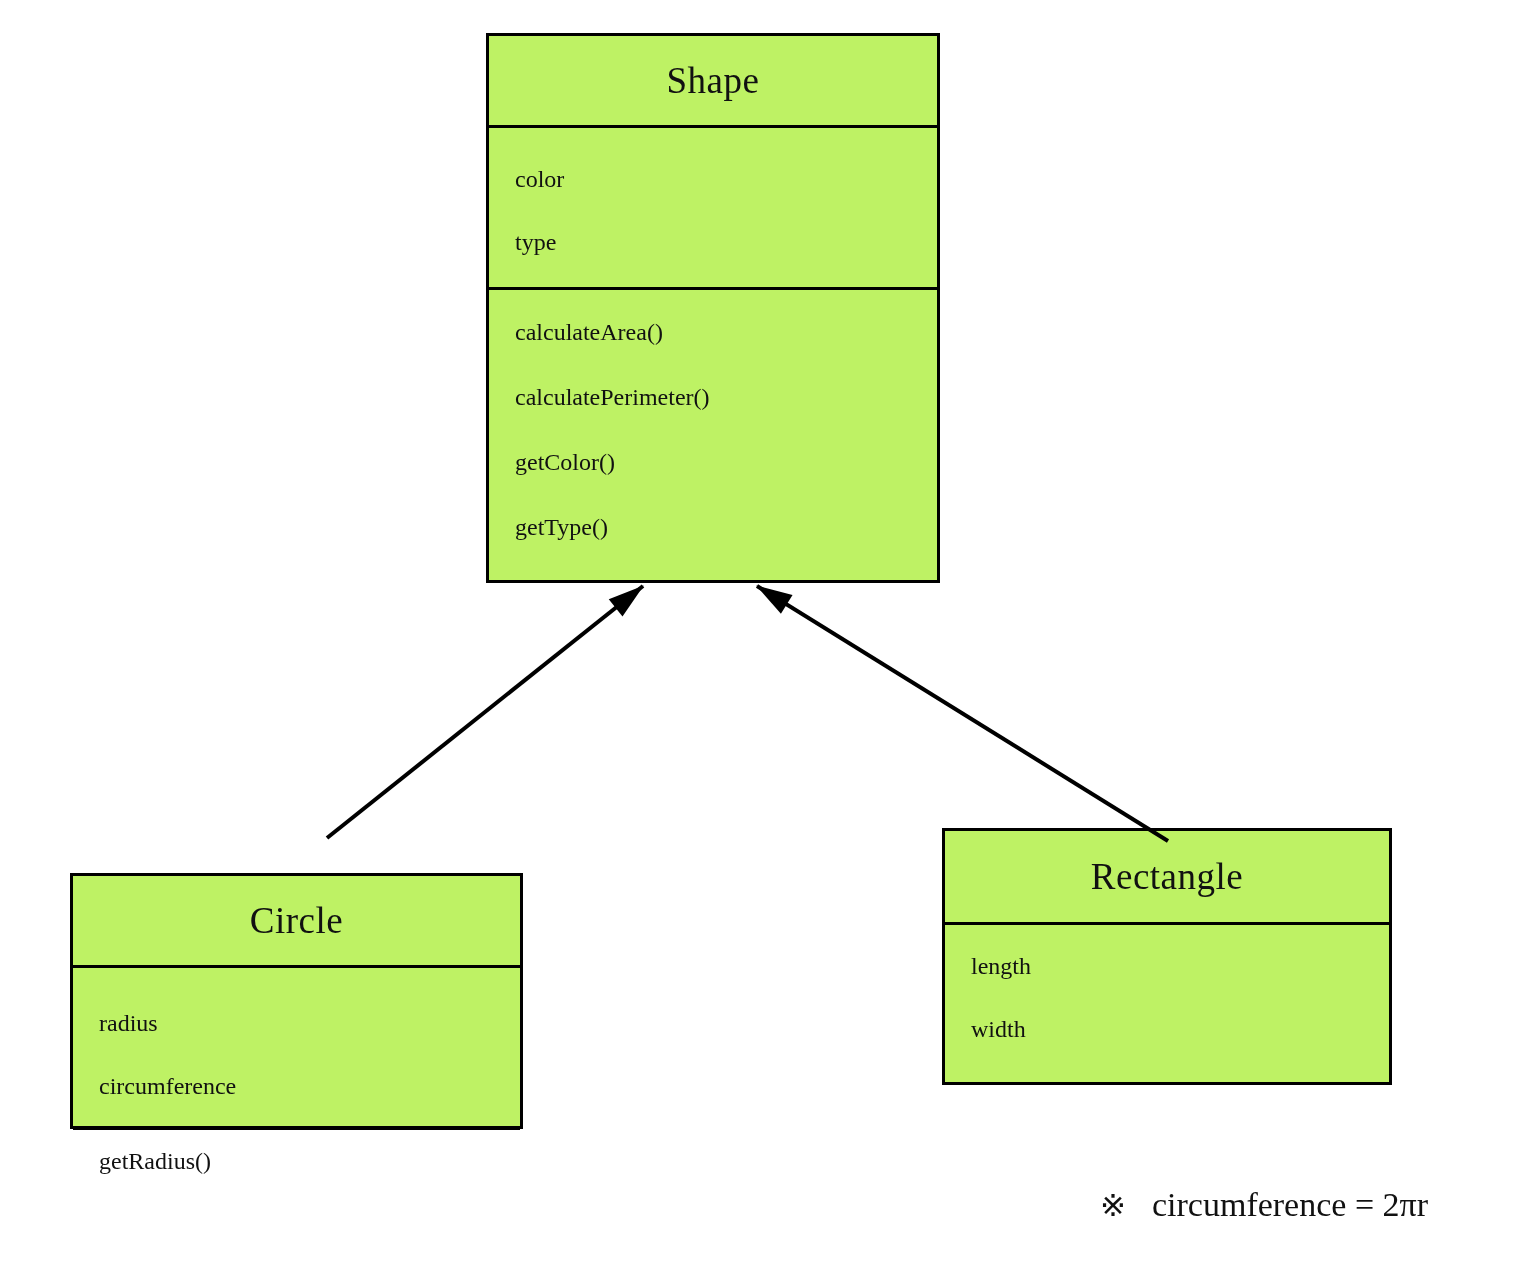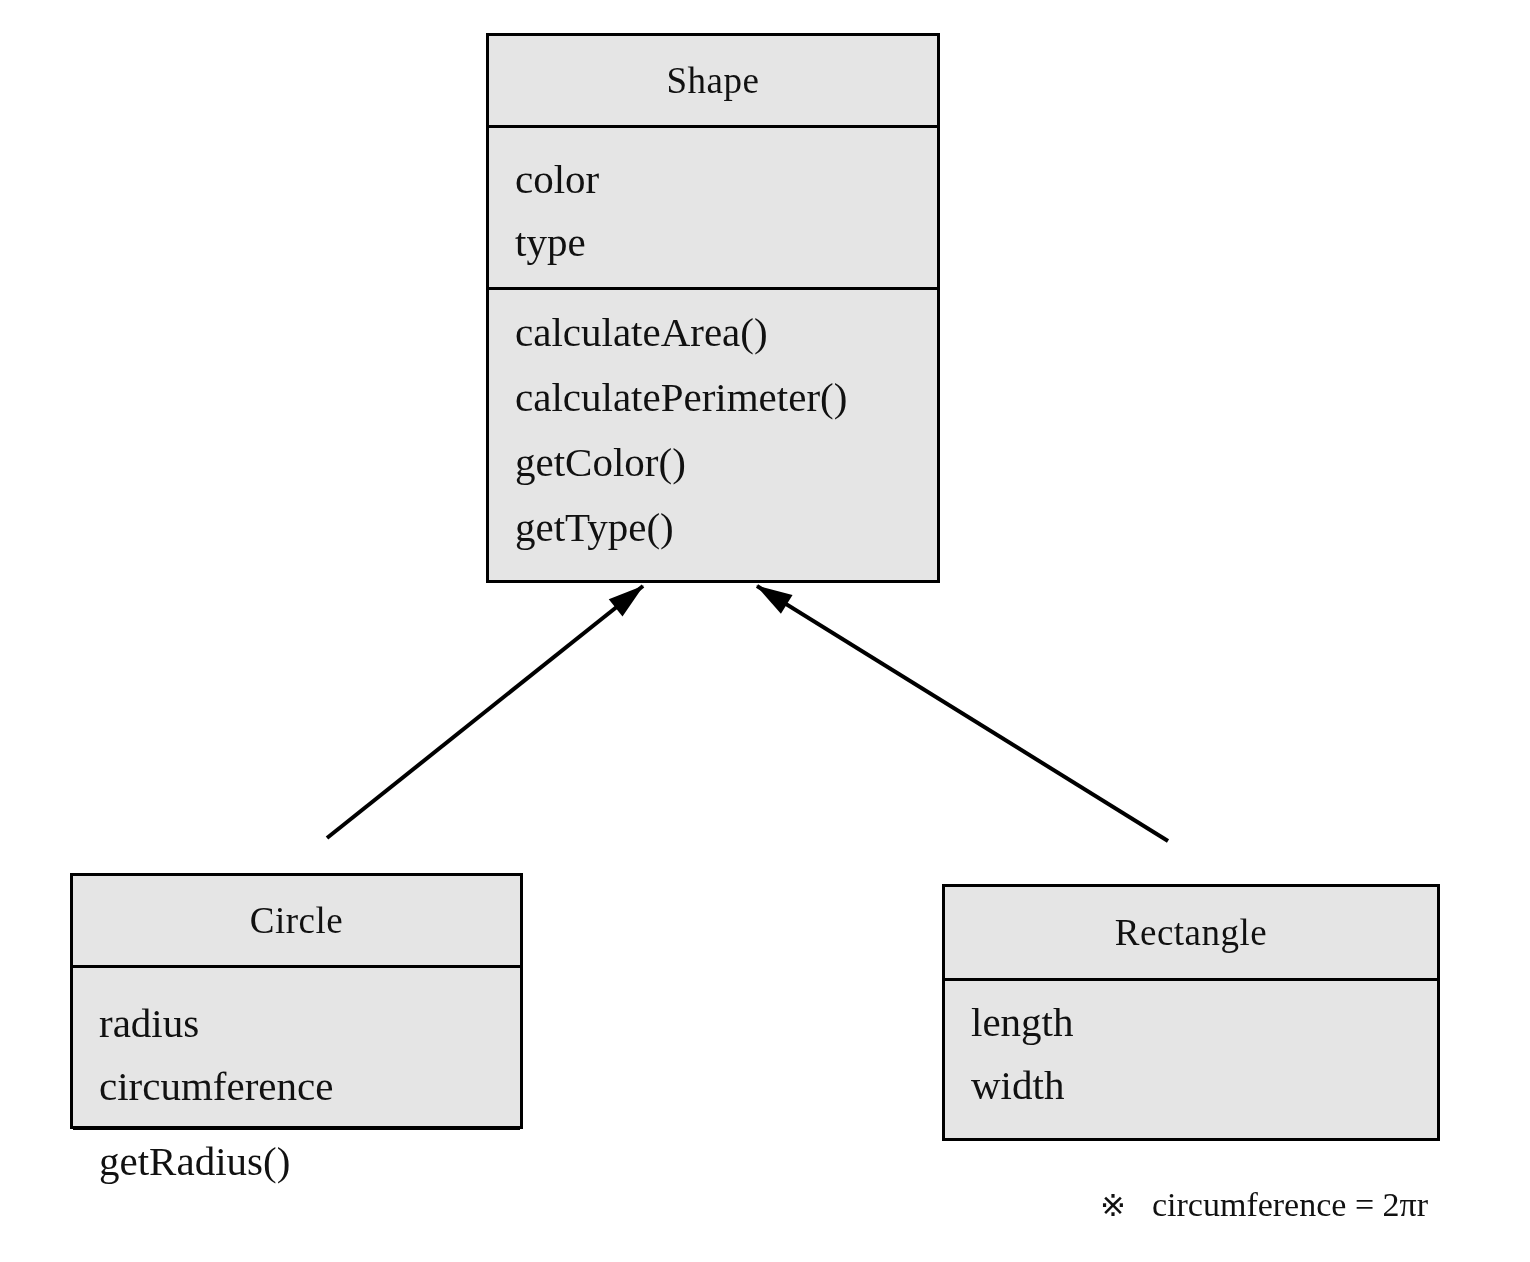--- a/index.html
+++ b/index.html
@@ -8,54 +8,54 @@
     width: 1530px;
     height: 1262px;
     background: #ffffff;
     font-family: "Liberation Serif", "DejaVu Serif", serif;
     color: #111111;
     overflow: hidden;
   }
   .uml-class {
     position: absolute;
     border: 3px solid #000000;
-    background: #e5e5e5;
+    background: #bef264;
     box-sizing: border-box;
   }
   .uml-title {
     display: flex;
     align-items: center;
     justify-content: center;
     font-size: 37px;
     letter-spacing: 0.5px;
     border-bottom: 3px solid #000000;
     box-sizing: border-box;
   }
   .uml-section {
     box-sizing: border-box;
-    font-size: 41px;
+    font-size: 24px;
     padding-left: 26px;
   }
   .uml-section.divided { border-bottom: 3px solid #000000; }
   .uml-row { white-space: nowrap; }
 
   
   .box-shape   { left: 486px; top: 33px;  width: 454px; height: 550px; }
   .box-shape   .uml-title            { height: 92px; }
   .box-shape   .sec-attrs            { height: 162px; padding-top: 20px; line-height: 63px; }
   .box-shape   .sec-methods          { padding-top: 10px; line-height: 65px; }
 
   
   .box-circle  { left: 70px;  top: 873px; width: 453px; height: 256px; }
   .box-circle  .uml-title            { height: 92px; }
   .box-circle  .sec-attrs            { height: 162px; padding-top: 24px; line-height: 63px; }
   .box-circle  .sec-methods          { line-height: 63px; }
 
   
-  .box-rect    { left: 942px; top: 884px; width: 498px; height: 257px; }
+  .box-rect    { left: 942px; top: 828px; width: 450px; height: 257px; }
   .box-rect    .uml-title            { height: 94px; }
   .box-rect    .sec-attrs            { padding-top: 10px; line-height: 63px; }
 
   .arrow-layer {
     position: absolute;
     left: 0; top: 0;
     width: 1530px;
     height: 1262px;
     pointer-events: none;
   }

